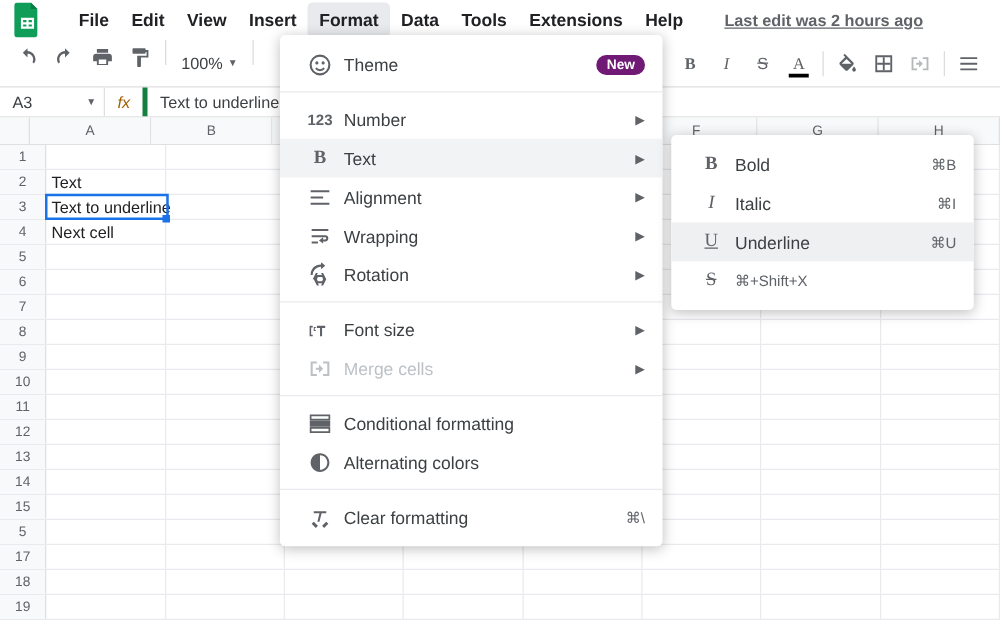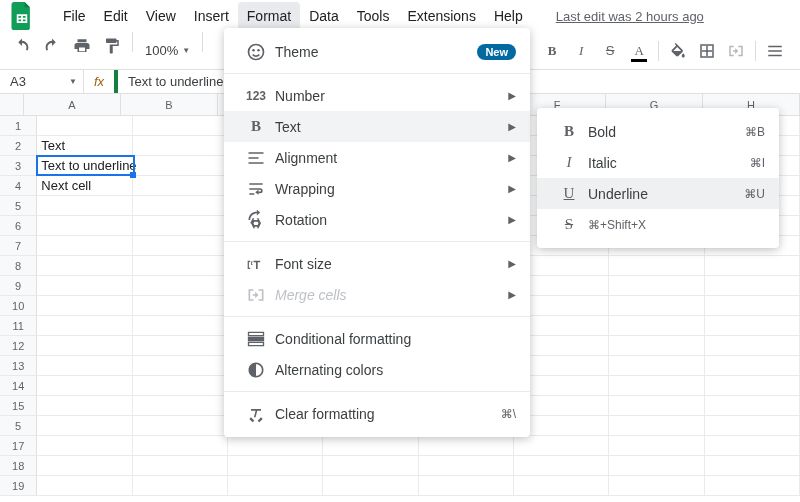--- a/index.html
+++ b/index.html
@@ -1,19 +1,19 @@
 <!DOCTYPE html>
 <html><head>
 <meta charset="utf-8">
 <style>
 * { margin: 0; padding: 0; box-sizing: border-box; font-family: Arial, "Helvetica Neue", sans-serif; }
 body { background: #fff; font-size: 13px; color: #3c4043; width: 800px; height: 502px; overflow: hidden; position: relative; }
 
 
-.menubar { display: flex; align-items: center; height: 32px; padding-left: 6px; gap: 0; }
+.menubar { display: flex; align-items: center; height: 32px; padding-left: 6px; gap: 0; font-weight: bold; }
 .sheets-logo { width: 32px; height: 32px; display: flex; align-items: center; justify-content: center; }
 .sheets-logo svg { width: 22px; height: 28px; }
 .menus { display: flex; margin-left: 16px; }
 .menu-item { padding: 6px 9px; font-size: 14px; color: #202124; cursor: pointer; border-radius: 4px; }
 .menu-item.active { background: #e8eaed; }
 .last-edit { margin-left: 24px; font-size: 13px; color: #5f6368; text-decoration: underline; cursor: pointer; }
 
 
 .toolbar { display: flex; height: 38px; padding: 0 8px; gap: 2px; border-bottom: 1px solid #e0e0e0; }
 .tb-btn { width: 28px; height: 28px; display: flex; align-items: center; justify-content: center; cursor: pointer; border-radius: 3px; color: #5f6368; }
@@ -51,22 +51,22 @@
 .menu-popup { position: absolute; background: #fff; border-radius: 4px; box-shadow: 0 2px 10px rgba(0,0,0,.25); padding: 8px 0; z-index: 50; }
 .menu-popup.format { left: 224px; top: 28px; width: 306px; }
 .menu-popup.text { left: 537px; top: 108px; width: 242px; }
 .mp-row { display: flex; align-items: center; height: 31px; padding: 0 14px 0 22px; cursor: pointer; gap: 9px; }
 .mp-row:hover, .mp-row.hover { background: #f1f3f4; }
 .mp-row.disabled { color: #bdc1c6; cursor: default; }
 .mp-row.disabled .mp-icon { color: #bdc1c6; }
 .mp-icon { width: 20px; height: 20px; display:flex; align-items:center; justify-content:center; color: #5f6368; flex-shrink: 0; }
 .mp-icon.letter { font-family: Georgia, serif; font-size: 15px; font-weight: 500; }
 .mp-label { flex: 1; font-size: 14px; color: #3c4043; }
-.mp-row.disabled .mp-label { color: #bdc1c6; font-style: italic; }
-.mp-badge { background: #0369a1; color:#fff; font-size: 11px; font-weight: 600; padding: 2px 8px; border-radius: 10px; }
+.mp-row.disabled .mp-label { color: #bdc1c6; }
+.mp-badge { background: #701a75; color:#fff; font-size: 11px; font-weight: 600; padding: 2px 8px; border-radius: 10px; }
 .mp-caret { font-size: 10px; color: #5f6368; }
 .mp-shortcut { font-size: 12px; color: #5f6368; }
 .mp-div { height: 1px; background: #e8eaed; margin: 6px 0; }
 .mp-row.hover.sel { background:#eef0f2; }
 
 svg { fill: currentColor; }
 </style>
 </head>
 <body>
 

